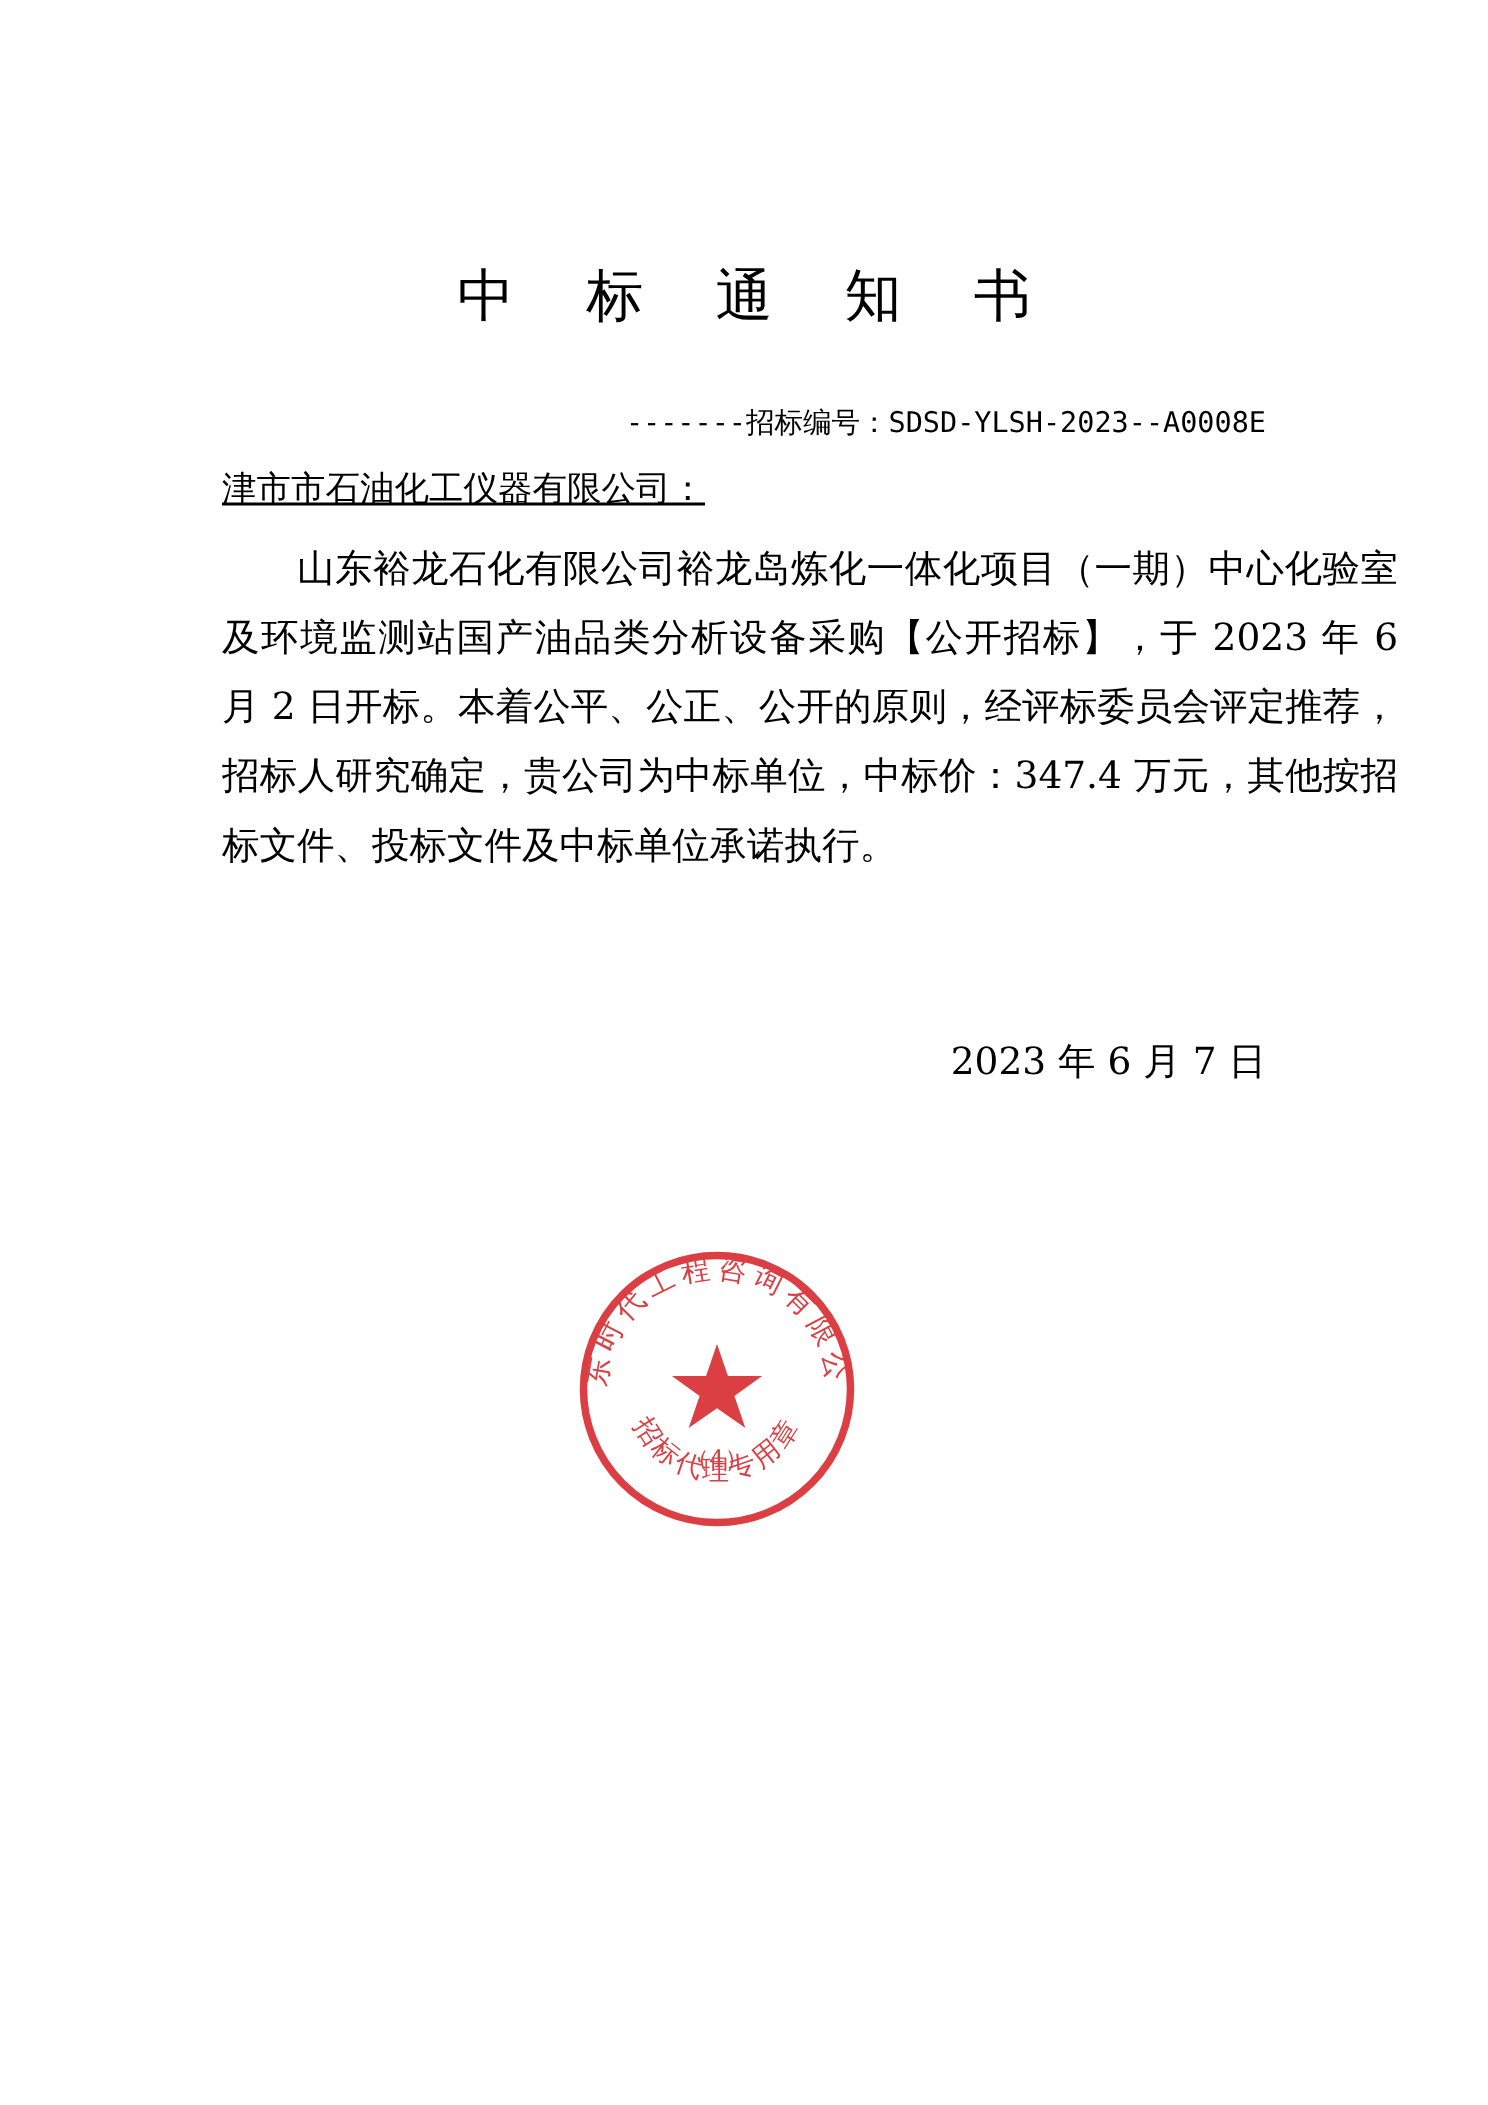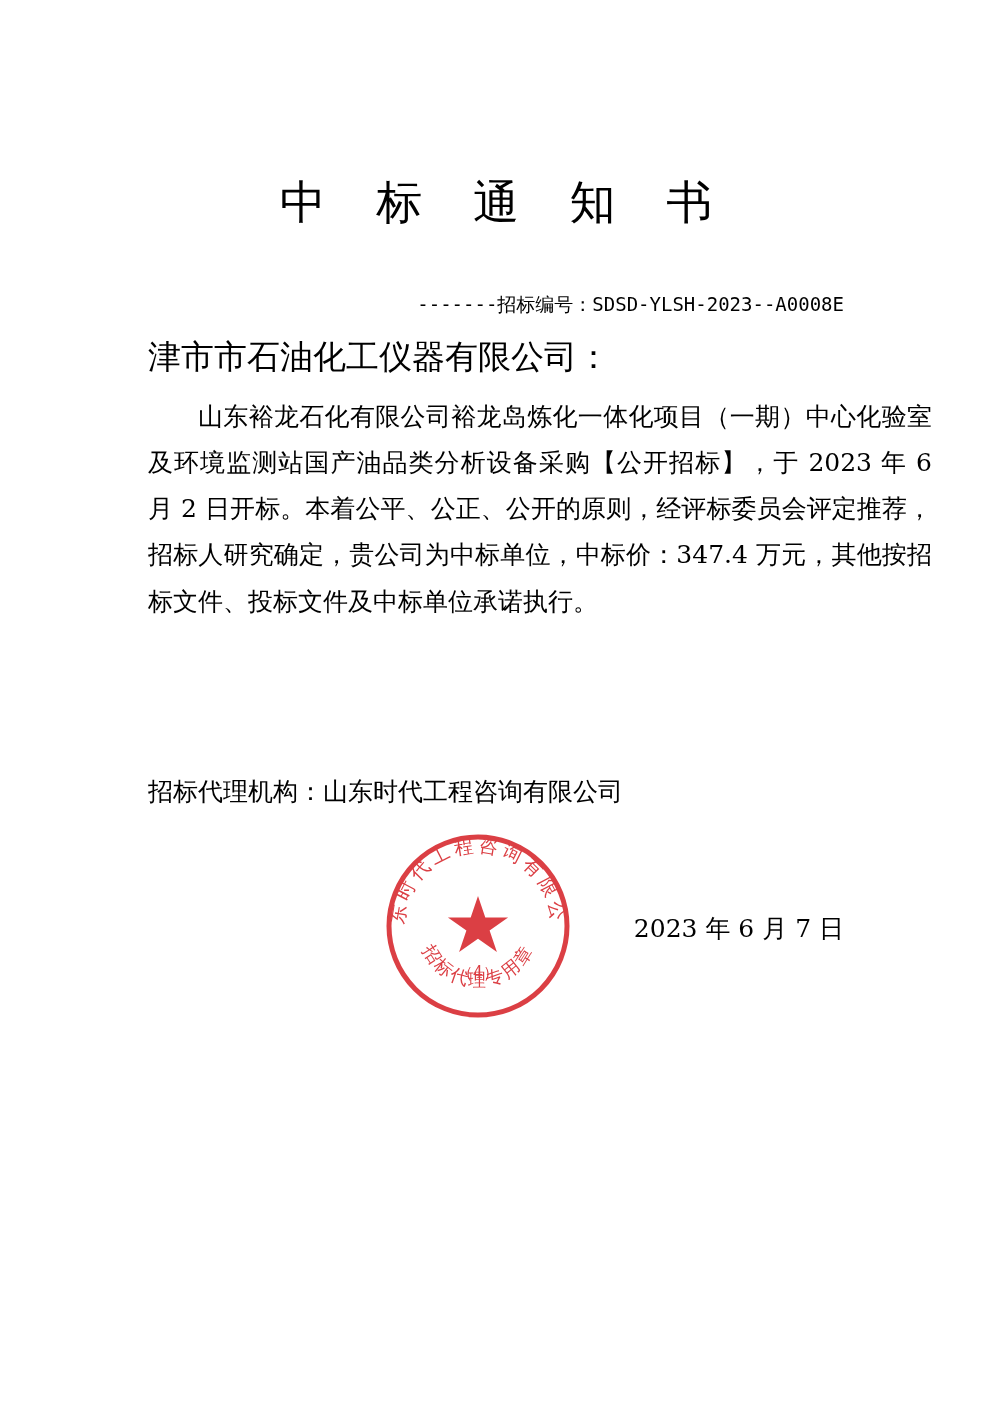--- a/index.html
+++ b/index.html
@@ -16,42 +16,43 @@
     overflow: hidden;
   }
   .page {
     position: relative;
     width: 992px;
     height: 1403px;
     box-sizing: border-box;
   }
   .doc-title {
     text-align: center;
-    font-size: 46px;
+    font-size: 38px;
     letter-spacing: 18px;
     font-weight: normal;
     margin: 0;
     padding-top: 172px;
     padding-left: 18px;
     font-family: "DejaVu Serif", "Liberation Serif", serif;
   }
   .bid-no {
-    margin-top: 58px;
+    margin-top: 46px;
     text-align: right;
     padding-right: 148px;
     font-size: 19px;
     font-family: "DejaVu Sans Mono", "Liberation Mono", monospace;
     letter-spacing: 0px;
     white-space: nowrap;
   }
   .addressee {
     margin-top: 14px;
     padding-left: 148px;
-    font-size: 33px;
+    font-size: 23px;
     line-height: 1.5;
+    text-decoration: underline;
   }
   .body-block {
     margin-top: 12px;
     padding-left: 148px;
     padding-right: 60px;
     font-size: 25px;
     line-height: 1.85;
     text-align: justify;
     text-justify: inter-ideograph;
   }
@@ -96,21 +97,20 @@
   <h1 class="doc-title">中 标 通 知 书</h1>
 
   <div class="bid-no">-------招标编号：SDSD-YLSH-2023--A0008E</div>
 
   <div class="addressee">津市市石油化工仪器有限公司：</div>
 
   <div class="body-block">
     <p class="para">山东裕龙石化有限公司裕龙岛炼化一体化项目（一期）中心化验室及环境监测站国产油品类分析设备采购【公开招标】，于 2023 年 6 月 2 日开标。本着公平、公正、公开的原则，经评标委员会评定推荐，招标人研究确定，贵公司为中标单位，中标价：347.4 万元，其他按招标文件、投标文件及中标单位承诺执行。</p>
   </div>
 
-  <div class="agency-line">招标代理机构：山东时代工程咨询有限公司</div>
 
   <div class="seal">
     <svg width="192" height="192" viewBox="0 0 192 192" xmlns="http://www.w3.org/2000/svg">
       <defs>
         <path id="arcTop" d="M 22,96 A 74,74 0 0 1 170,96" fill="none"></path>
         <path id="arcBottom" d="M 36,96 A 60,60 0 0 0 156,96" fill="none"></path>
       </defs>
       <circle cx="96" cy="96" r="89" fill="none" stroke="#d7252b" stroke-width="5"></circle>
       <text font-family="DejaVu Serif, Liberation Serif, serif" font-size="19" fill="#d7252b" letter-spacing="4">
         <textPath href="#arcTop" startOffset="50%" text-anchor="middle">山东时代工程咨询有限公司</textPath>

